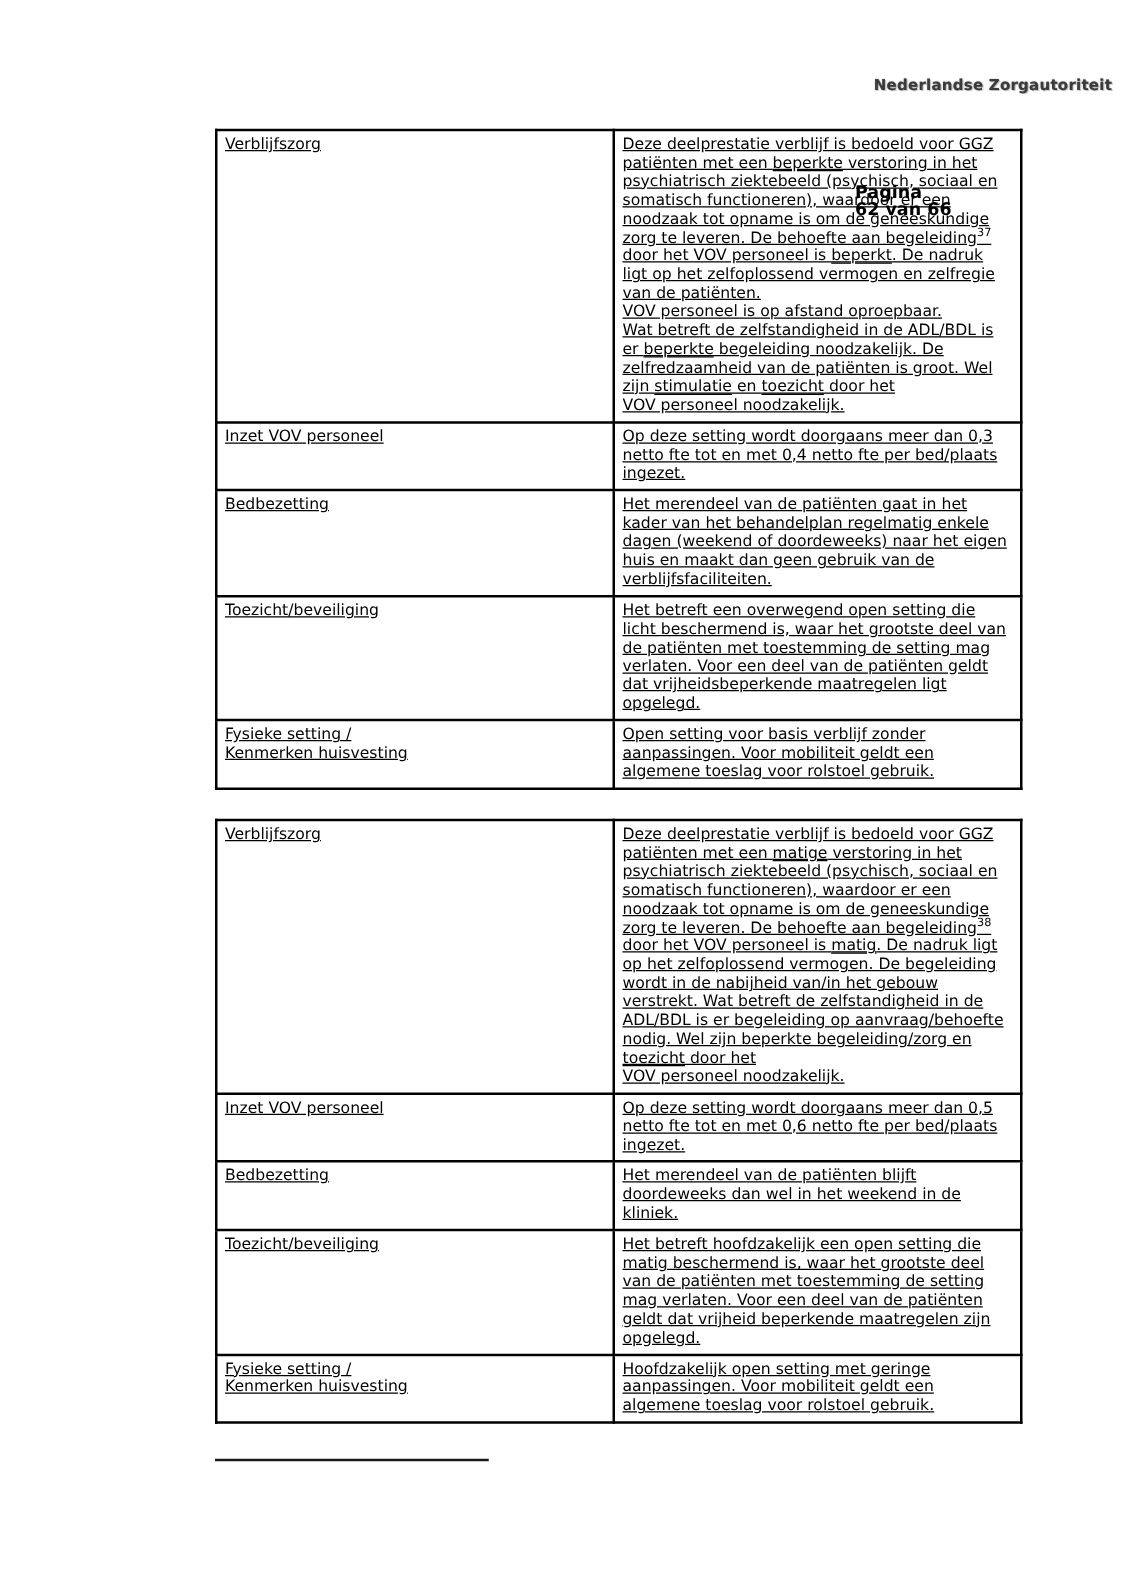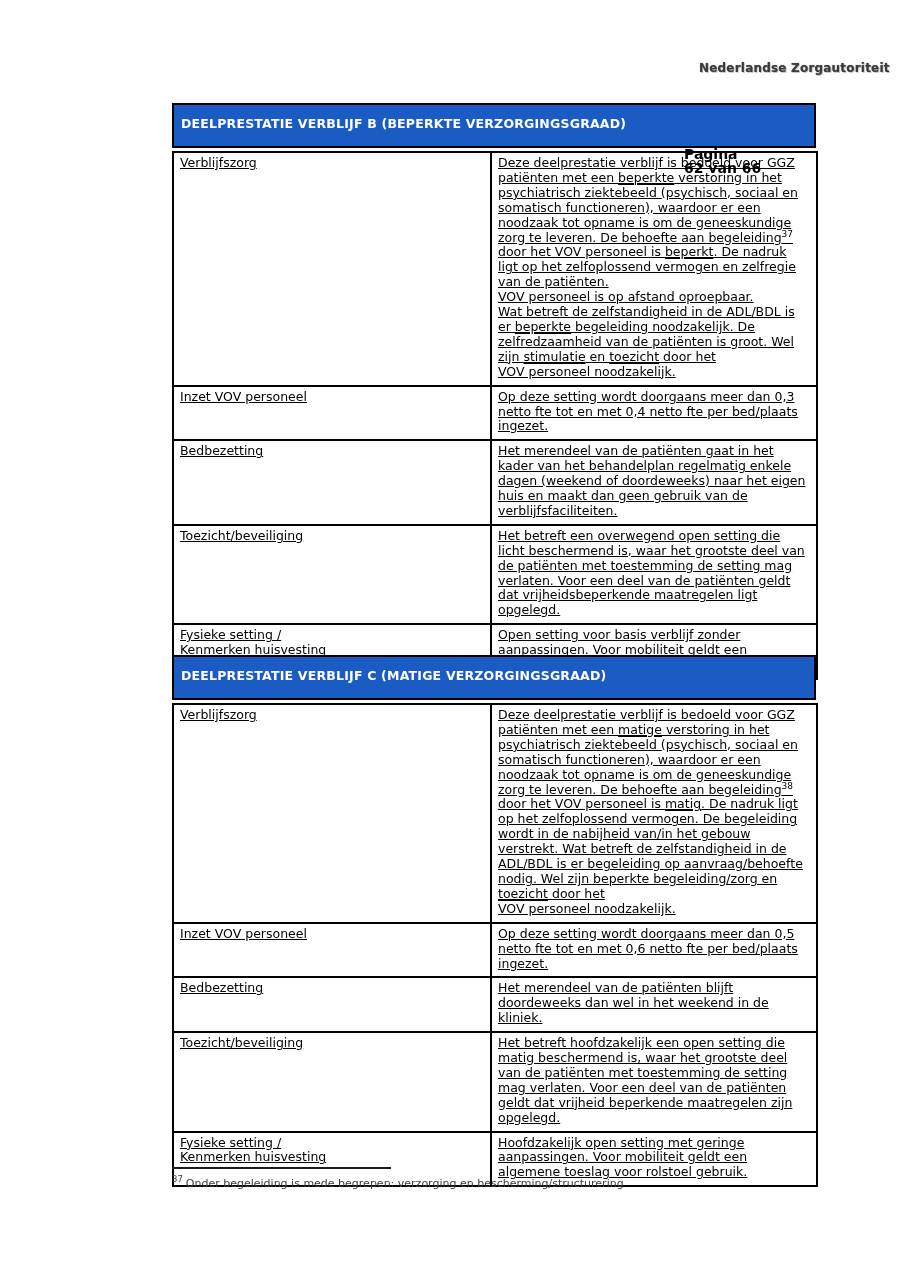--- a/index.html
+++ b/index.html
@@ -93,23 +93,20 @@
 <body>
 
 <div class="logo">Nederlandse Zorgautoriteit</div>
 
 <div class="page-overlay">
   <div>Pagina</div>
   <div>62 van 66</div>
 </div>
 
 <div class="table-block" style="top:103px;">
-  <div class="tbl-header">
-    <span>DEELPRESTATIE VERBLIJF B (BEPERKTE VERZORGINGSGRAAD)</span>
-  </div>
   <table class="tbl-body">
     <colgroup>
         <col style="width:318px">
         <col style="width:326px">
       </colgroup>
     <tbody>
       <tr>
         <td class="label-cell">Verblijfszorg</td>
         <td class="content-cell"><span>Deze deelprestatie verblijf is bedoeld voor GGZ patiënten met een </span><u>beperkte</u><span> verstoring in het psychiatrisch ziektebeeld (psychisch, sociaal en somatisch functioneren), waardoor er een noodzaak tot opname is om de geneeskundige zorg te leveren. De behoefte aan begeleiding</span><sup>37</sup><span> door het VOV personeel is </span><u>beperkt</u><span>. De nadruk ligt op het zelfoplossend vermogen en zelfregie van de patiënten.</span><br><span>VOV personeel is op afstand oproepbaar.</span><br><span>Wat betreft de zelfstandigheid in de ADL/BDL is er </span><u>beperkte</u><span> begeleiding noodzakelijk. De zelfredzaamheid van de patiënten is groot. Wel zijn </span><u>stimulatie</u><span> en </span><u>toezicht</u><span> door het</span><br><span>VOV personeel noodzakelijk.</span></td>
       </tr>
@@ -128,23 +125,20 @@
       <tr>
         <td class="label-cell">Fysieke setting /
 Kenmerken huisvesting</td>
         <td class="content-cell"><span>Open setting voor basis verblijf zonder aanpassingen. Voor mobiliteit geldt een algemene toeslag voor rolstoel gebruik.</span></td>
       </tr>
     </tbody>
   </table>
 </div>
 
 <div class="table-block" style="top:655px;">
-  <div class="tbl-header">
-    <span>DEELPRESTATIE VERBLIJF C (MATIGE VERZORGINGSGRAAD)</span>
-  </div>
   <table class="tbl-body">
     <colgroup>
         <col style="width:318px">
         <col style="width:326px">
       </colgroup>
     <tbody>
       <tr>
         <td class="label-cell">Verblijfszorg</td>
         <td class="content-cell"><span>Deze deelprestatie verblijf is bedoeld voor GGZ patiënten met een </span><u>matige</u><span> verstoring in het psychiatrisch ziektebeeld (psychisch, sociaal en somatisch functioneren), waardoor er een noodzaak tot opname is om de geneeskundige zorg te leveren. De behoefte aan begeleiding</span><sup>38</sup><span> door het VOV personeel is </span><u>matig</u><span>. De nadruk ligt op het zelfoplossend vermogen. De begeleiding wordt in de nabijheid van/in het gebouw verstrekt. Wat betreft de zelfstandigheid in de ADL/BDL is er begeleiding op aanvraag/behoefte nodig. Wel zijn beperkte begeleiding/zorg en </span><u>toezicht</u><span> door het</span><br><span>VOV personeel noodzakelijk.</span></td>
       </tr>
@@ -164,16 +158,13 @@
         <td class="label-cell">Fysieke setting /
 Kenmerken huisvesting</td>
         <td class="content-cell"><span>Hoofdzakelijk open setting met geringe aanpassingen. Voor mobiliteit geldt een algemene toeslag voor rolstoel gebruik.</span></td>
       </tr>
     </tbody>
   </table>
 </div>
 
 <div class="footnotes">
   <div class="footnote-rule"></div>
-  <div class="footnote">
-    <sup>37</sup><span>Onder begeleiding is mede begrepen: verzorging en bescherming/structurering</span>
-  </div>
 </div>
 
 </body></html>

